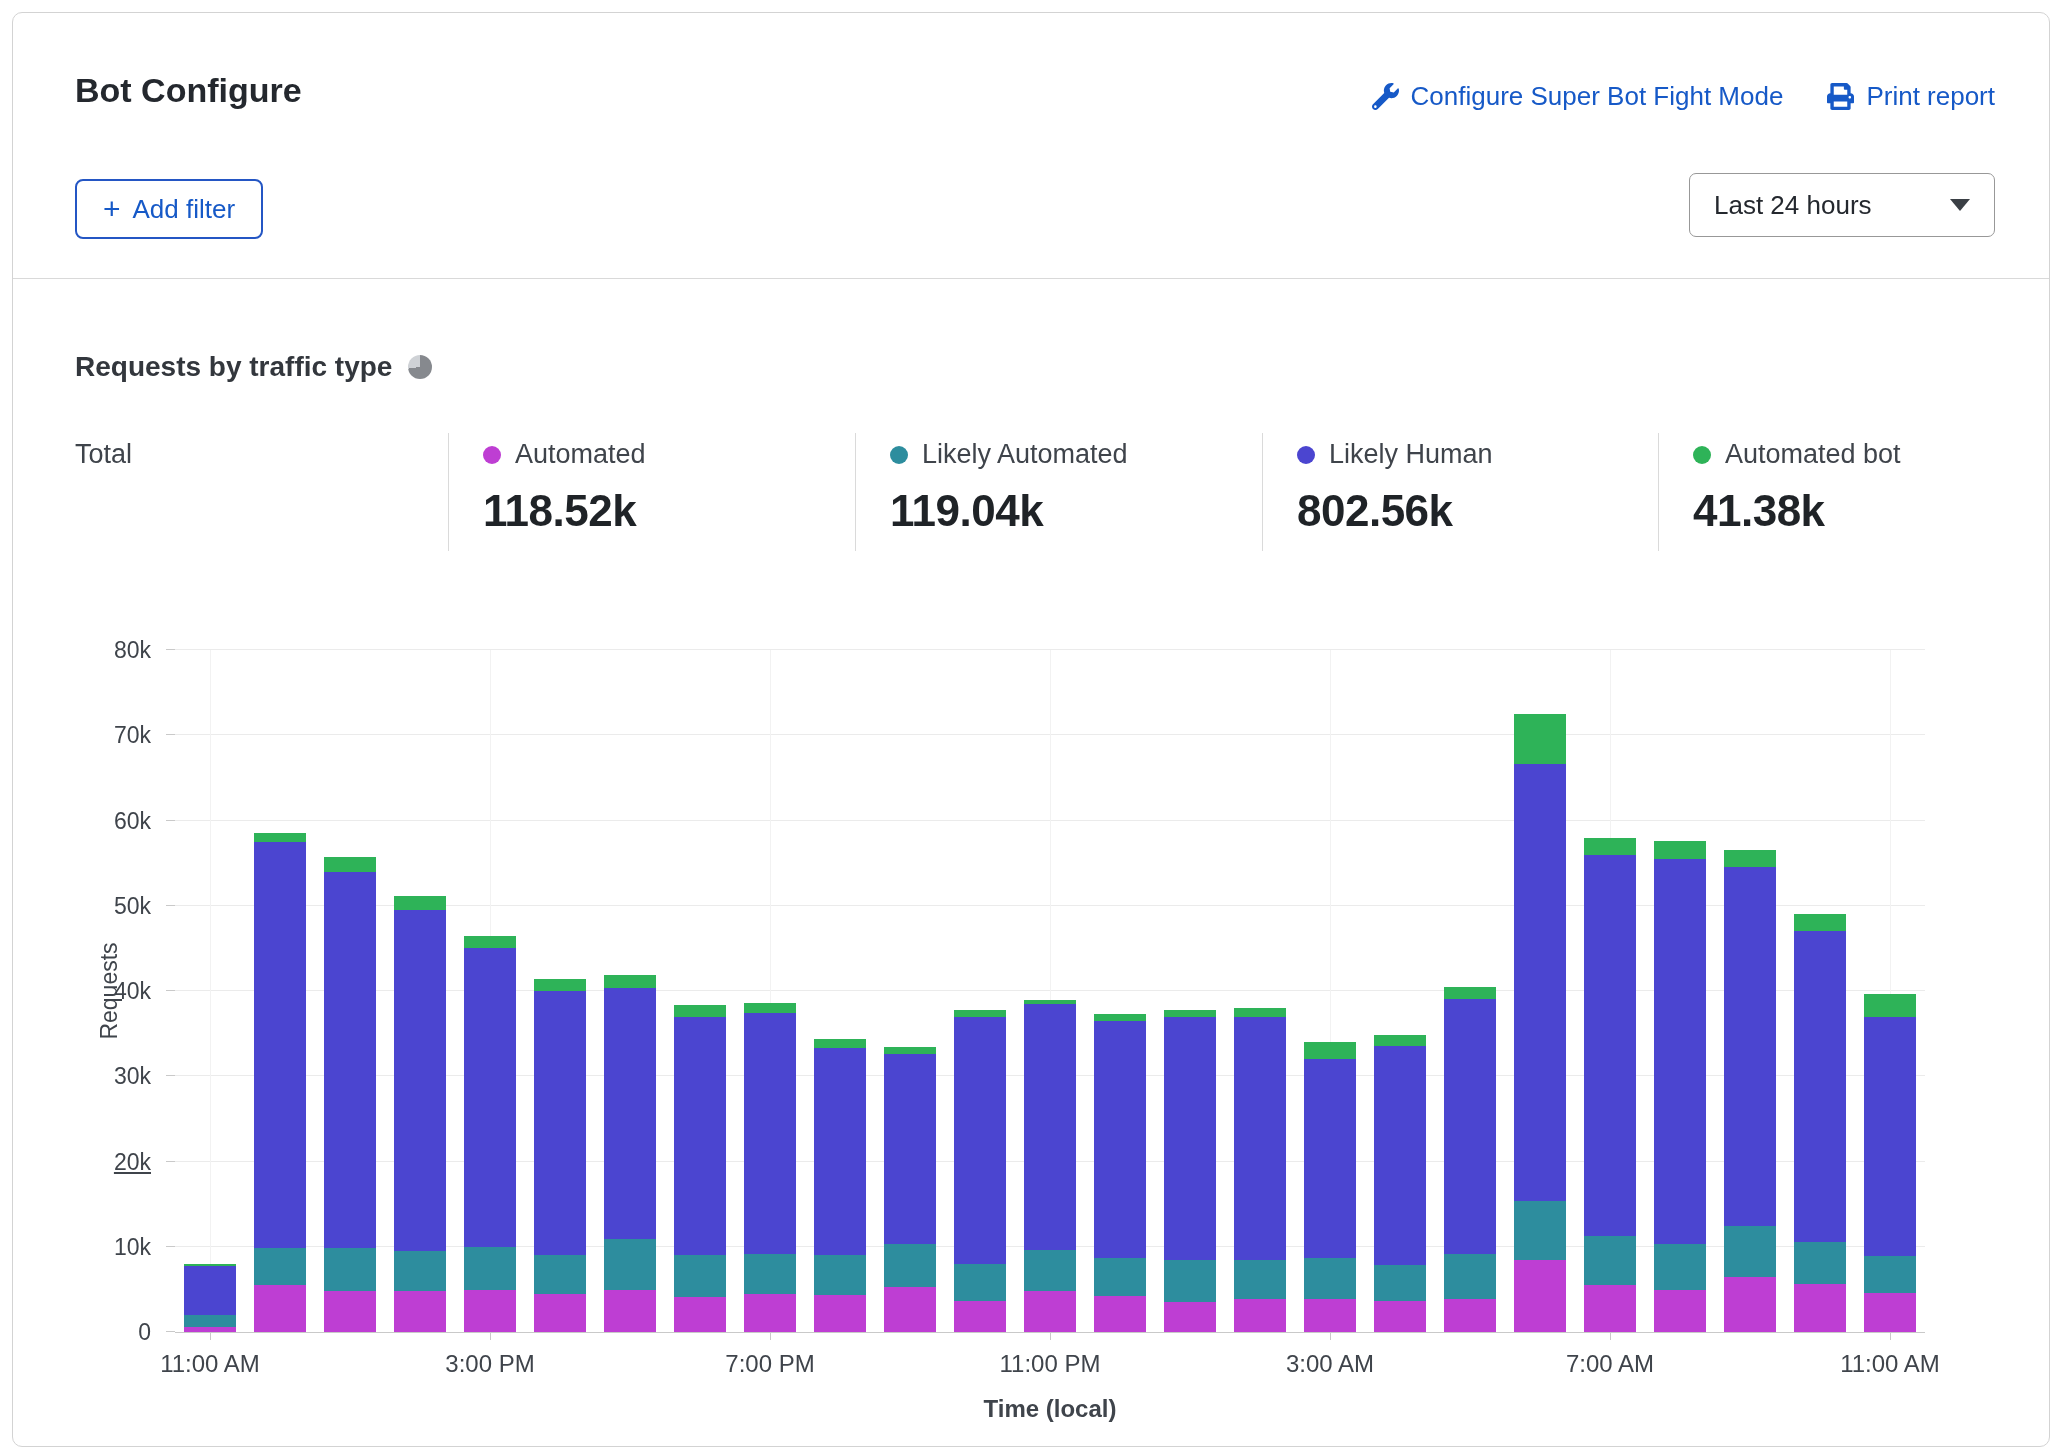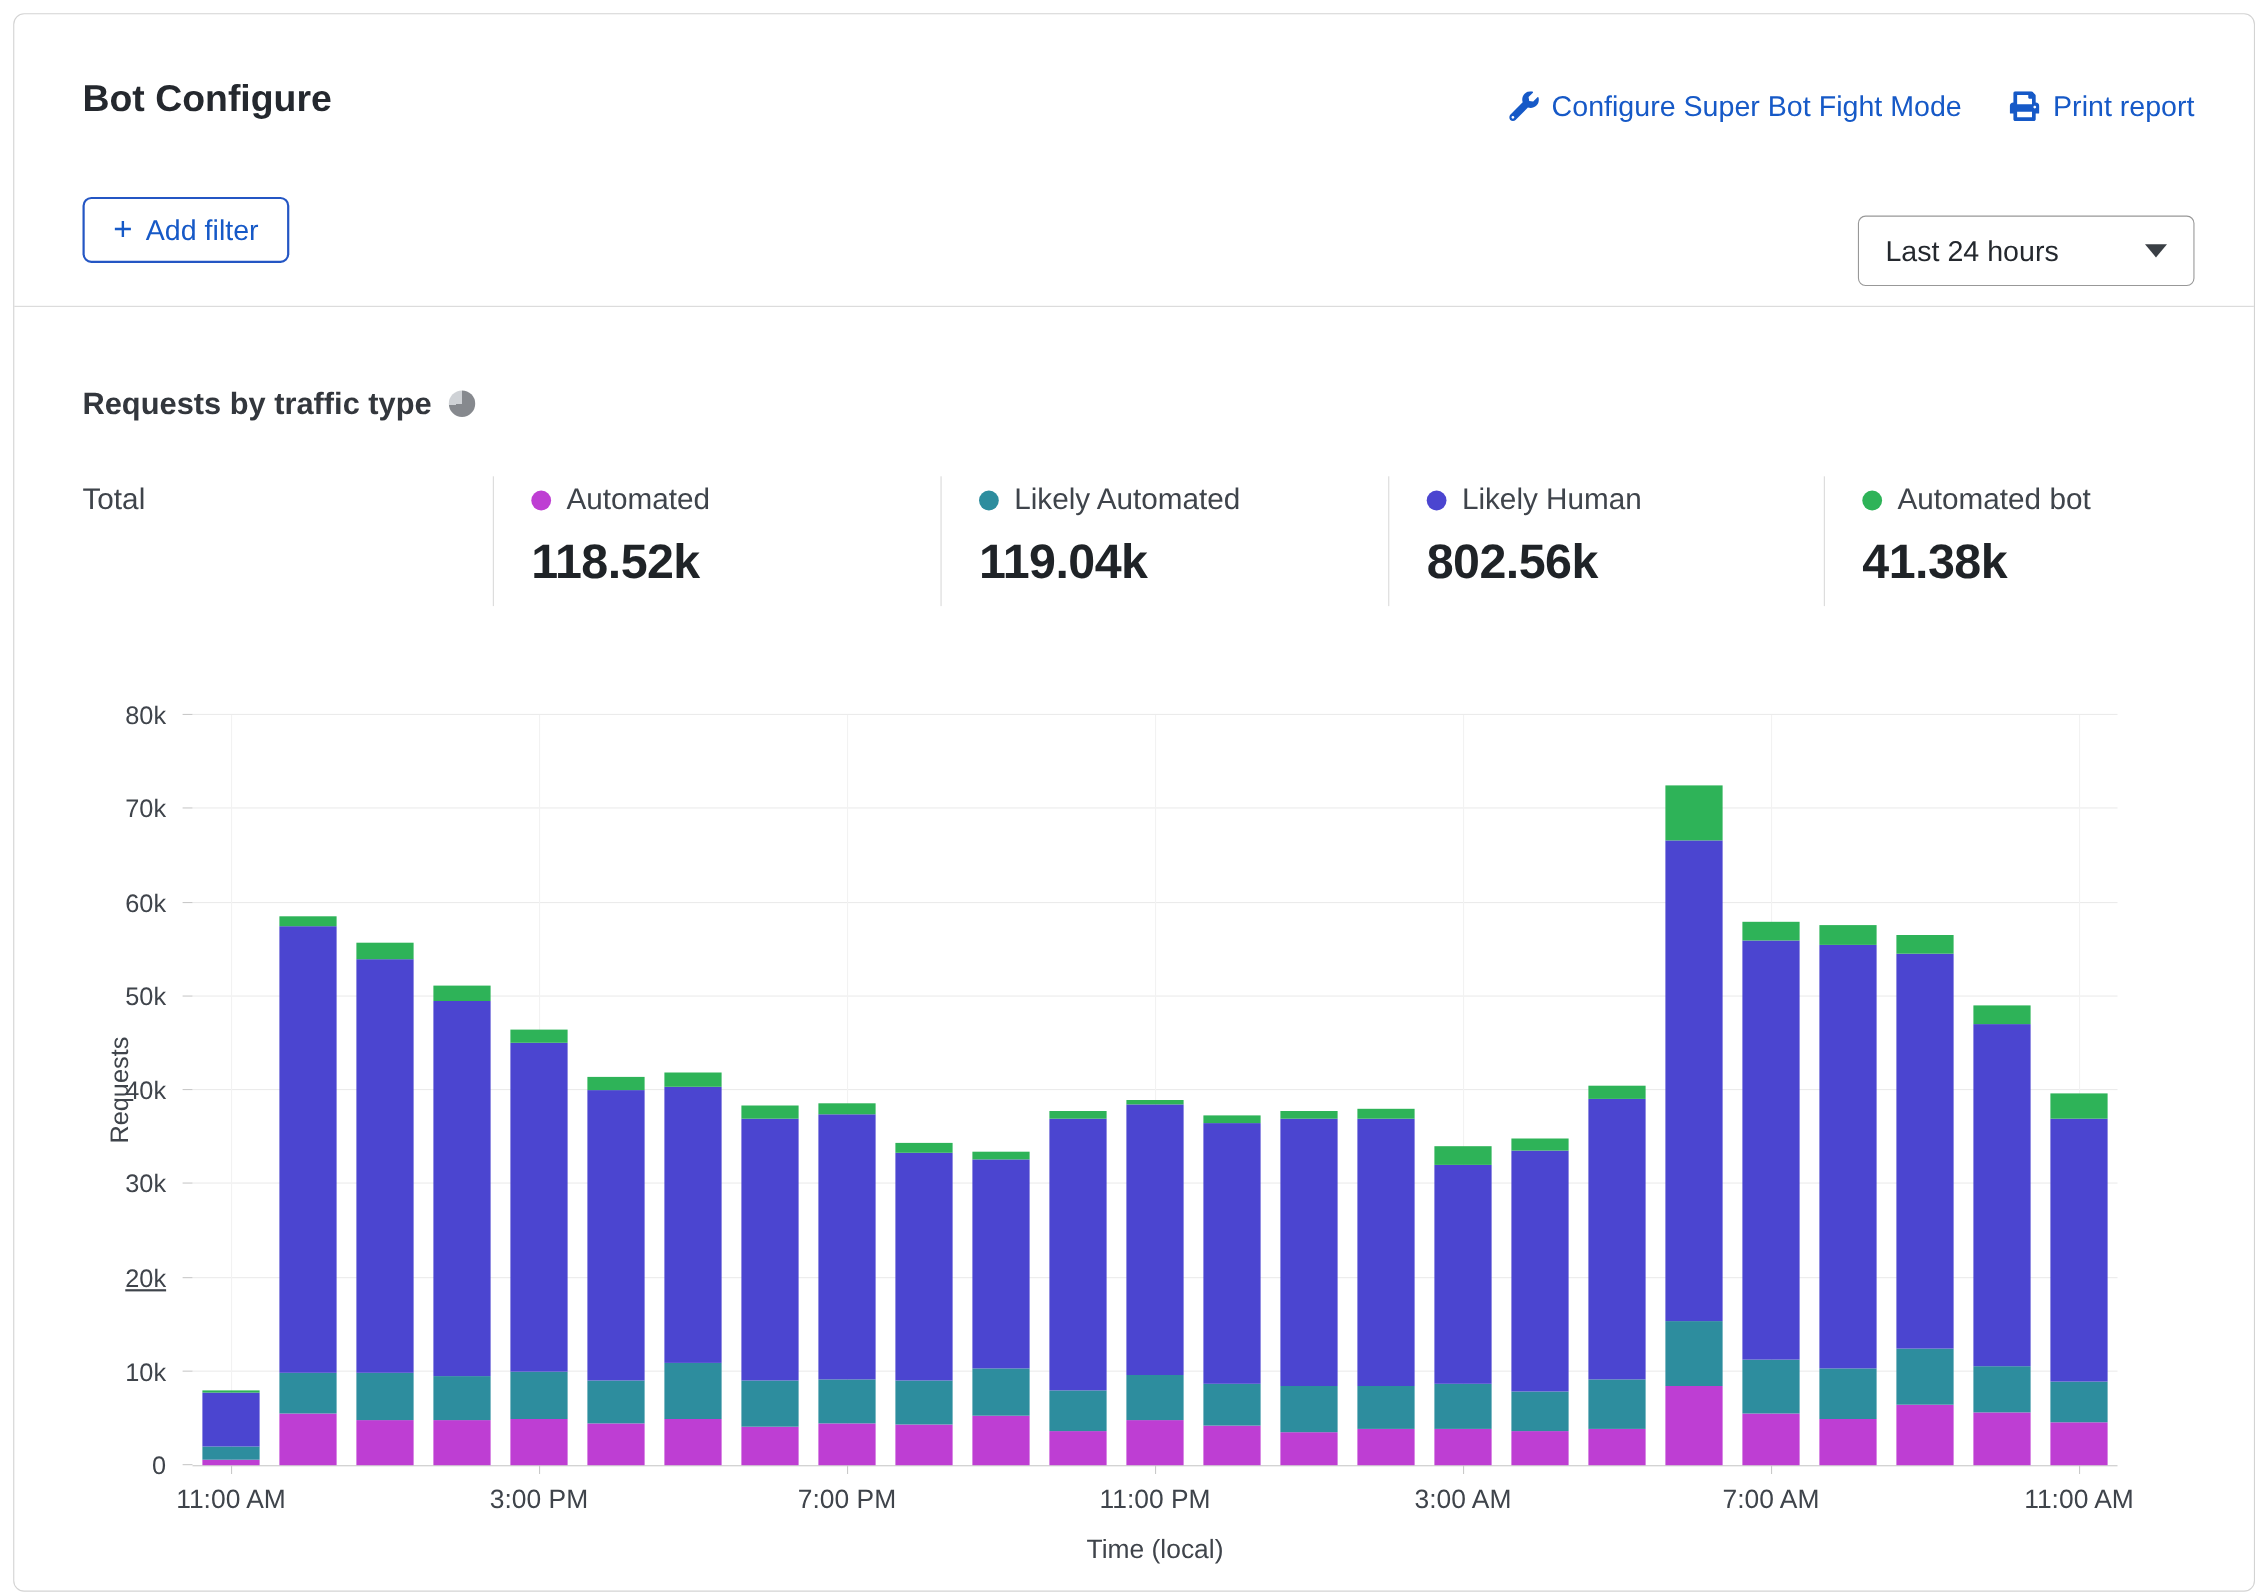--- a/index.html
+++ b/index.html
@@ -11,21 +11,21 @@
   .title{position:absolute;left:62px;top:58px;margin:0;font-size:34px;font-weight:700;color:#24282e;}
   .header-links{position:absolute;right:54px;top:68px;display:flex;gap:44px;align-items:center;}
   .hlink{display:flex;align-items:center;gap:12px;color:#1659c7;font-size:26px;cursor:pointer;text-decoration:none;}
   .hlink .icon{display:flex;align-items:center;}
   .add-filter{position:absolute;left:62px;top:166px;height:60px;display:flex;align-items:center;gap:12px;
         padding:0 26px;background:#fff;border:2px solid #2456c4;border-radius:8px;color:#1659c7;
         font-size:26px;font-family:"Liberation Sans",sans-serif;cursor:pointer;}
   .add-filter .plus{font-size:30px;line-height:30px;font-weight:400;}
   .time-range{position:absolute;right:54px;top:160px;width:306px;height:64px;box-sizing:border-box;
         border:1px solid #989898;border-radius:7px;background:#fff;display:flex;align-items:center;
-        padding:0 24px;font-size:26px;color:#24282e;cursor:pointer;margin-top:23px;}
+        padding:0 24px;font-size:26px;color:#24282e;cursor:pointer;}
   .caret{margin-left:auto;width:0;height:0;border-left:10px solid transparent;
         border-right:10px solid transparent;border-top:12px solid #3a3f45;}
   .divider{position:absolute;left:0;right:0;top:265px;height:1px;background:#d9d9d9;}
   
   .section-title-row{position:absolute;left:62px;top:338px;display:flex;align-items:center;gap:16px;}
   .section-title-row h2{margin:0;font-size:28px;font-weight:700;color:#33373d;}
   .pie-icon{width:24px;height:24px;border-radius:50%;
         background:conic-gradient(#86898e 0deg 262deg,#cfd2d6 262deg 360deg);}
   
   .stats-row{position:absolute;left:62px;top:420px;right:60px;display:flex;align-items:flex-start;}
@@ -43,21 +43,21 @@
   
   .plot{position:absolute;left:162px;top:637px;width:1750px;height:682px;border-bottom:1px solid #c9c9c9;}
   .yticks{position:absolute;left:0;top:637px;width:150px;height:682px;}
   .yticklab{position:absolute;right:12px;font-size:23px;color:#3f444b;height:28px;line-height:28px;}
   .hgrid{position:absolute;left:0;right:0;height:1px;background:#ebebeb;}
   .vgrid{position:absolute;top:0;bottom:0;width:1px;background:#f2f2f2;}
   .ytickmark{position:absolute;left:-9px;width:9px;height:1px;background:#c9c9c9;}
   .xtickmark{position:absolute;bottom:-8px;height:8px;width:1px;background:#c9c9c9;}
   .xticks{position:absolute;left:162px;top:1337px;width:1750px;height:32px;}
   .xticklab{position:absolute;top:0;transform:translateX(-50%);font-size:24px;color:#3f444b;white-space:nowrap;}
-  .xlab{position:absolute;left:162px;top:1382px;width:1750px;text-align:center;font-size:24px;color:#3f444b;}
+  .xlab{position:absolute;left:162px;top:1382px;width:1750px;text-align:center;font-size:24px;color:#3f444b;font-weight:bold;}
   .ylab{position:absolute;left:96px;top:978px;transform:translate(-50%,-50%) rotate(-90deg);
         font-size:23px;color:#3f444b;white-space:nowrap;}
   .bar{position:absolute;top:0;bottom:0;}
   .seg{position:absolute;left:0;right:0;}
 </style>
 </head>
 <body>
 
 <div class="page">
   <div class="card">

